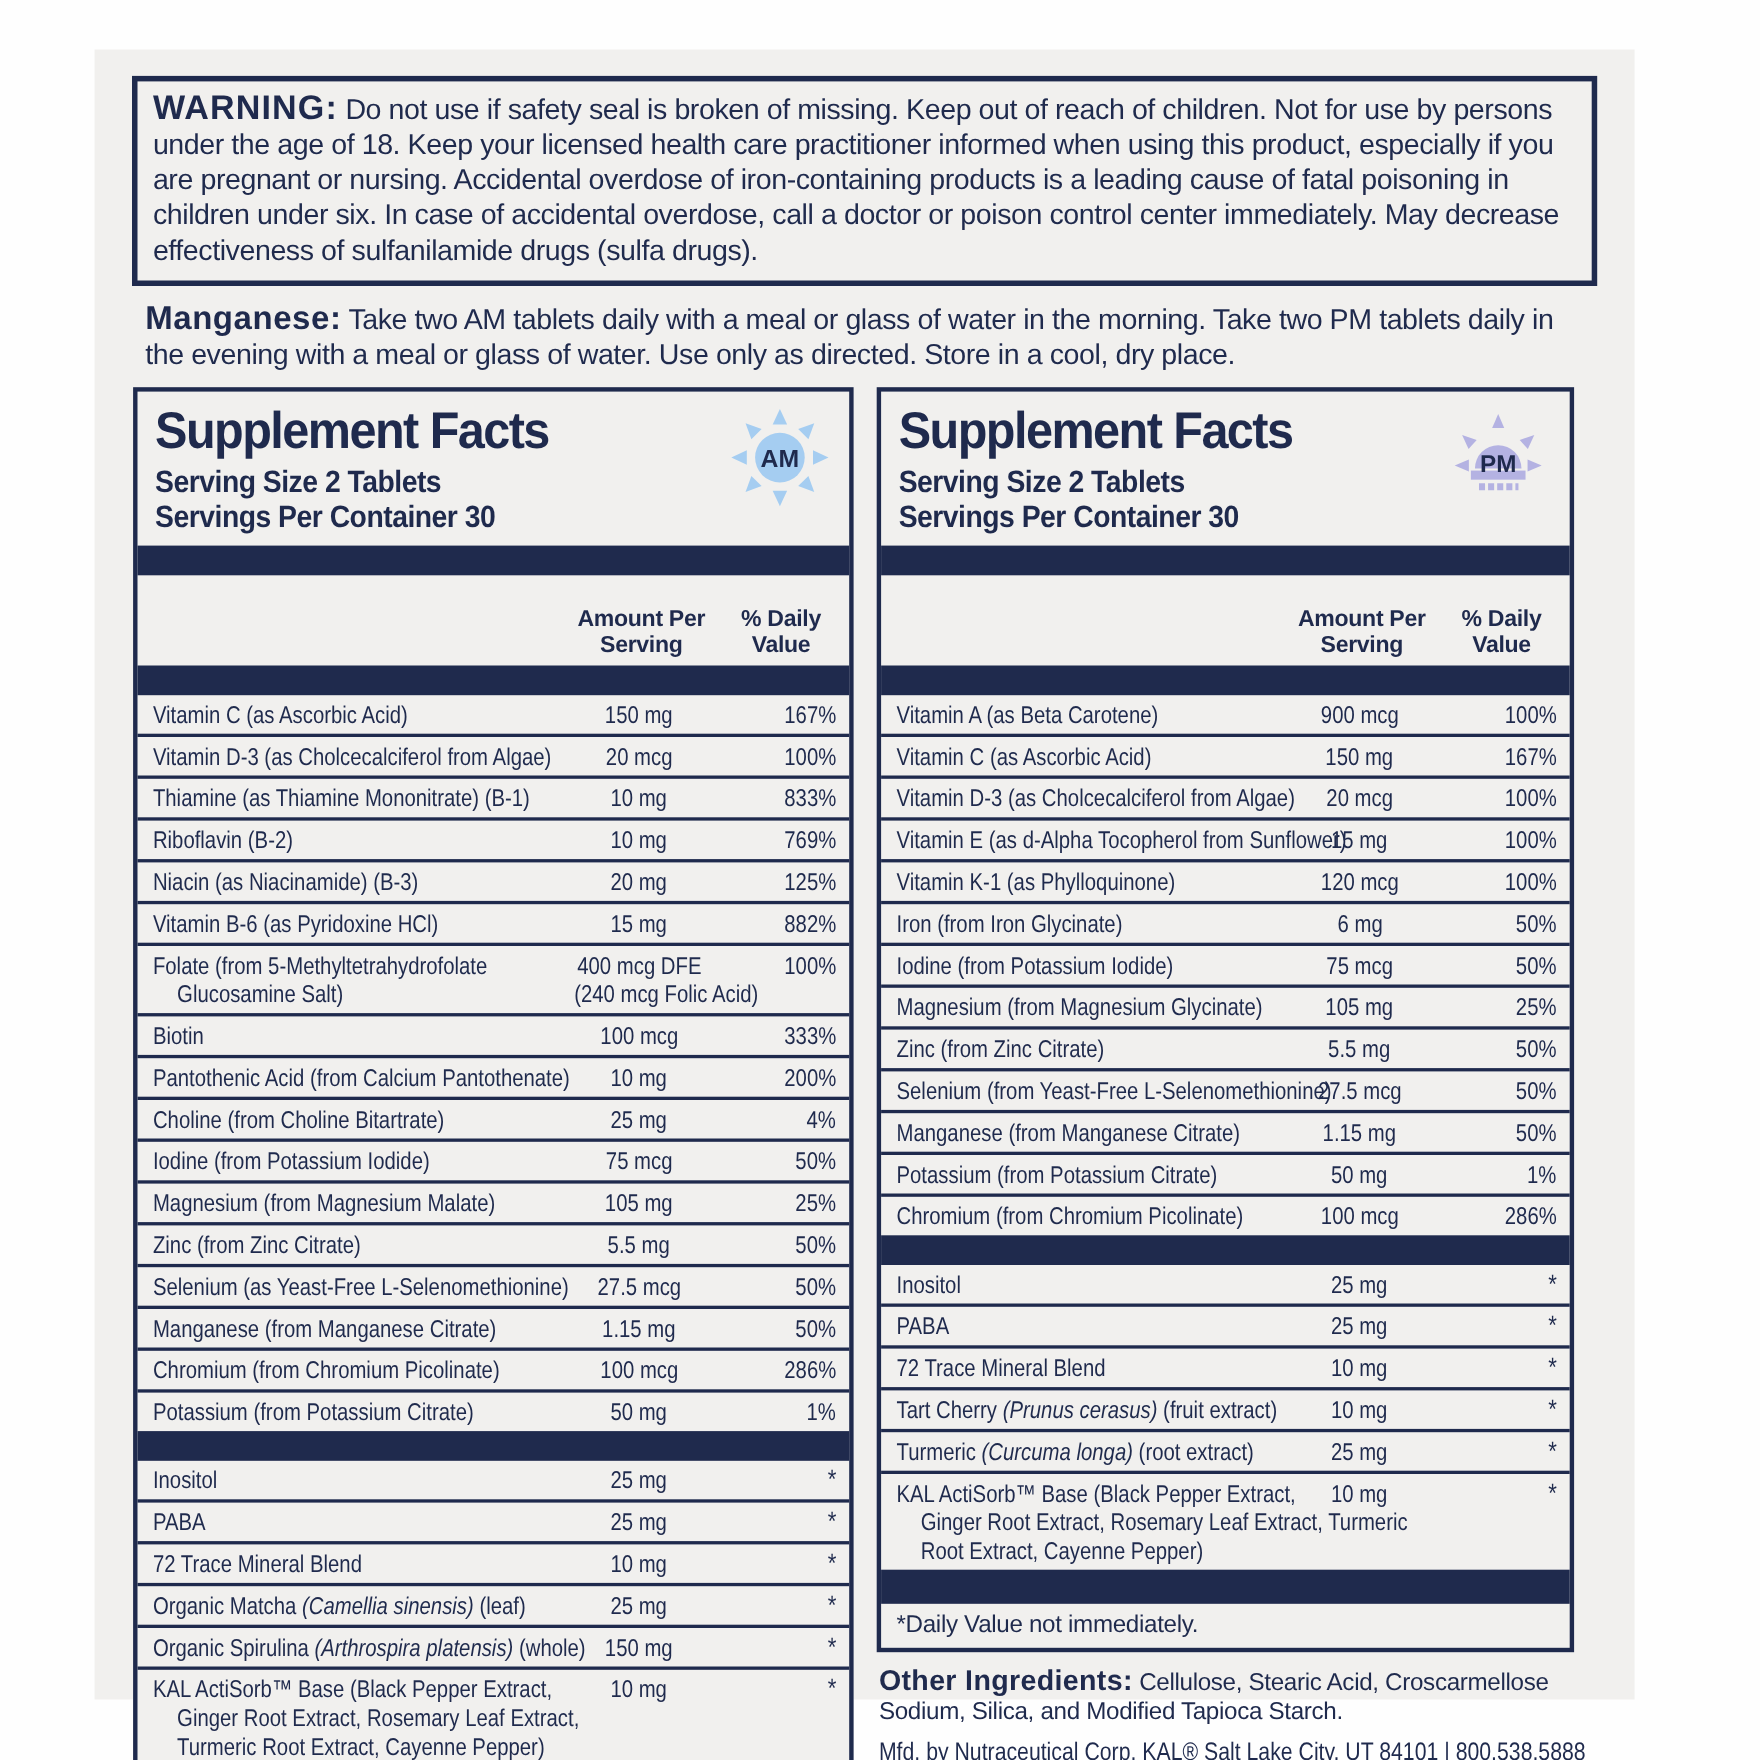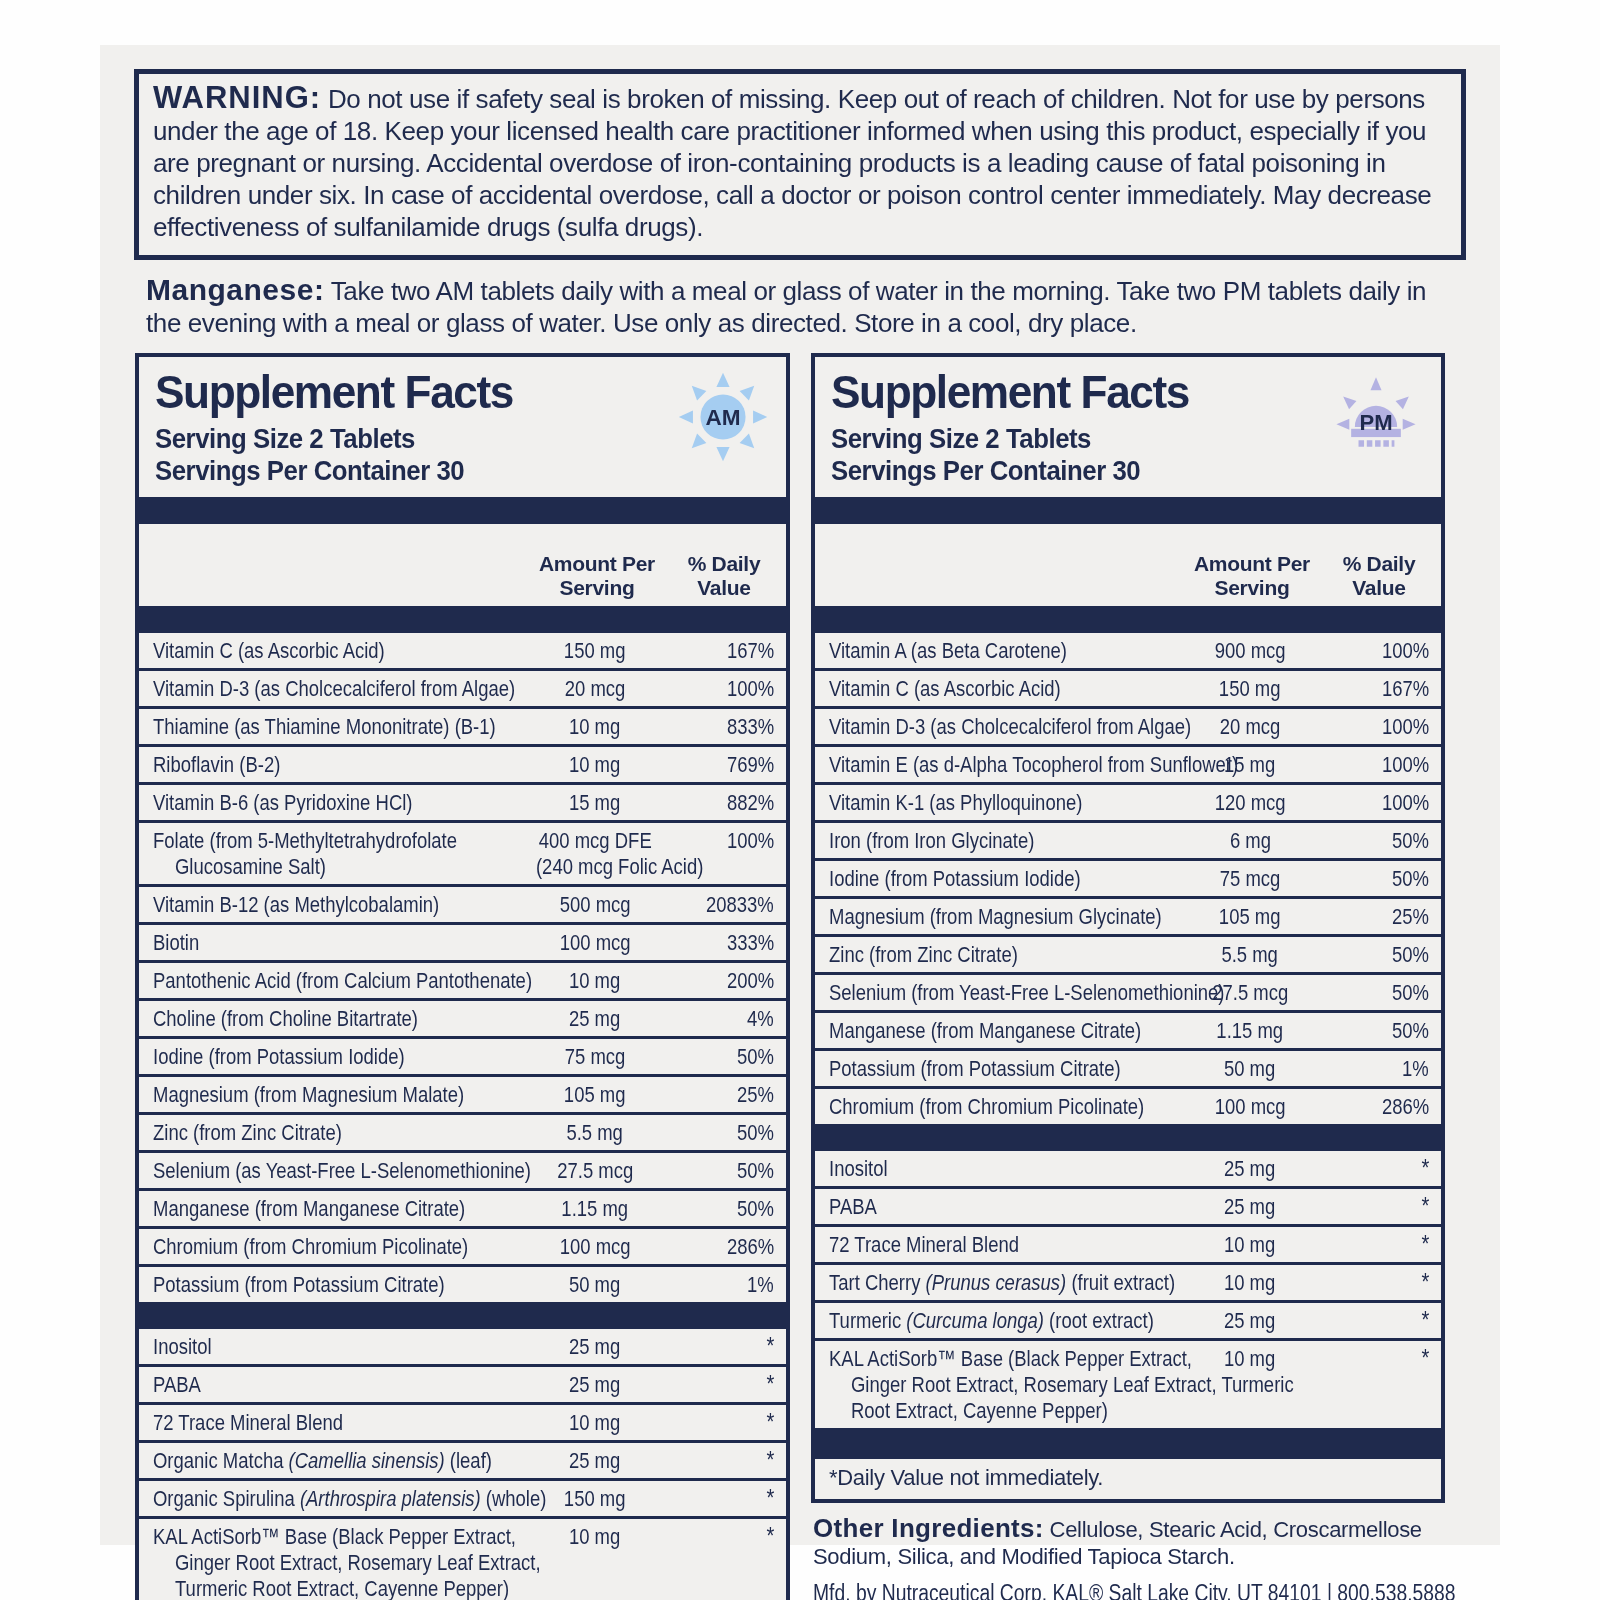--- a/index.html
+++ b/index.html
@@ -1,18 +1,18 @@
 <!DOCTYPE html>
 <html><head>
 <meta charset="utf-8">
 <style>
   html,body{margin:0;padding:0;background:#ffffff;}
   .page{position:relative;width:1600px;height:1600px;background:#fefefe;overflow:hidden;
         font-family:"Liberation Sans", sans-serif;color:#1f2a4d;}
-  .label{position:absolute;left:100px;top:45px;width:1400px;height:1500px;background:#f1f0ee;}
+  .label{position:absolute;left:86px;top:45px;width:1400px;height:1500px;background:#f1f0ee;}
 
   .cond{display:inline-block;white-space:nowrap;transform:scaleX(.84);transform-origin:0 50%;}
 
   
   .warn-box{margin:24px 34px 0 34px;border:5px solid #1f2a4d;background:#f1f0ee;
             padding:8px 18px 12px 14px;}
   .warn-box p{margin:0;font-size:26px;line-height:32px;letter-spacing:-.4px;}
   .warn-label{font-weight:bold;font-size:31px;letter-spacing:1px;}
 
   
@@ -123,33 +123,33 @@
                 <div class="sf-name"><span class="cond">Thiamine (as Thiamine Mononitrate) (B-1)</span></div>
                 <div class="sf-amt"><span class="cond">10 mg</span></div>
                 <div class="sf-dv"><span class="cond ">833%</span></div>
               </div>
               <div class="sf-row">
                 <div class="sf-name"><span class="cond">Riboflavin (B-2)</span></div>
                 <div class="sf-amt"><span class="cond">10 mg</span></div>
                 <div class="sf-dv"><span class="cond ">769%</span></div>
               </div>
               <div class="sf-row">
+                <div class="sf-name"><span class="cond">Niacin (as Niacinamide) (B-3)</span></div>
+                <div class="sf-amt"><span class="cond">20 mg</span></div>
+                <div class="sf-dv"><span class="cond ">125%</span></div>
+              </div>
+              <div class="sf-row">
                 <div class="sf-name"><span class="cond">Vitamin B-6 (as Pyridoxine HCl)</span></div>
                 <div class="sf-amt"><span class="cond">15 mg</span></div>
                 <div class="sf-dv"><span class="cond ">882%</span></div>
               </div>
               <div class="sf-row">
                 <div class="sf-name"><span class="cond">Folate (from 5-Methyltetrahydrofolate</span><div class="sf-sub"><span class="cond">Glucosamine Salt)</span></div></div>
                 <div class="sf-amt"><span class="cond">400 mcg DFE</span><div class="amt2"><span class="cond">(240 mcg Folic Acid)</span></div></div>
                 <div class="sf-dv"><span class="cond ">100%</span></div>
-              </div>
-              <div class="sf-row">
-                <div class="sf-name"><span class="cond">Vitamin B-12 (as Methylcobalamin)</span></div>
-                <div class="sf-amt"><span class="cond">500 mcg</span></div>
-                <div class="sf-dv"><span class="cond ">20833%</span></div>
               </div>
               <div class="sf-row">
                 <div class="sf-name"><span class="cond">Biotin</span></div>
                 <div class="sf-amt"><span class="cond">100 mcg</span></div>
                 <div class="sf-dv"><span class="cond ">333%</span></div>
               </div>
               <div class="sf-row">
                 <div class="sf-name"><span class="cond">Pantothenic Acid (from Calcium Pantothenate)</span></div>
                 <div class="sf-amt"><span class="cond">10 mg</span></div>
                 <div class="sf-dv"><span class="cond ">200%</span></div>

